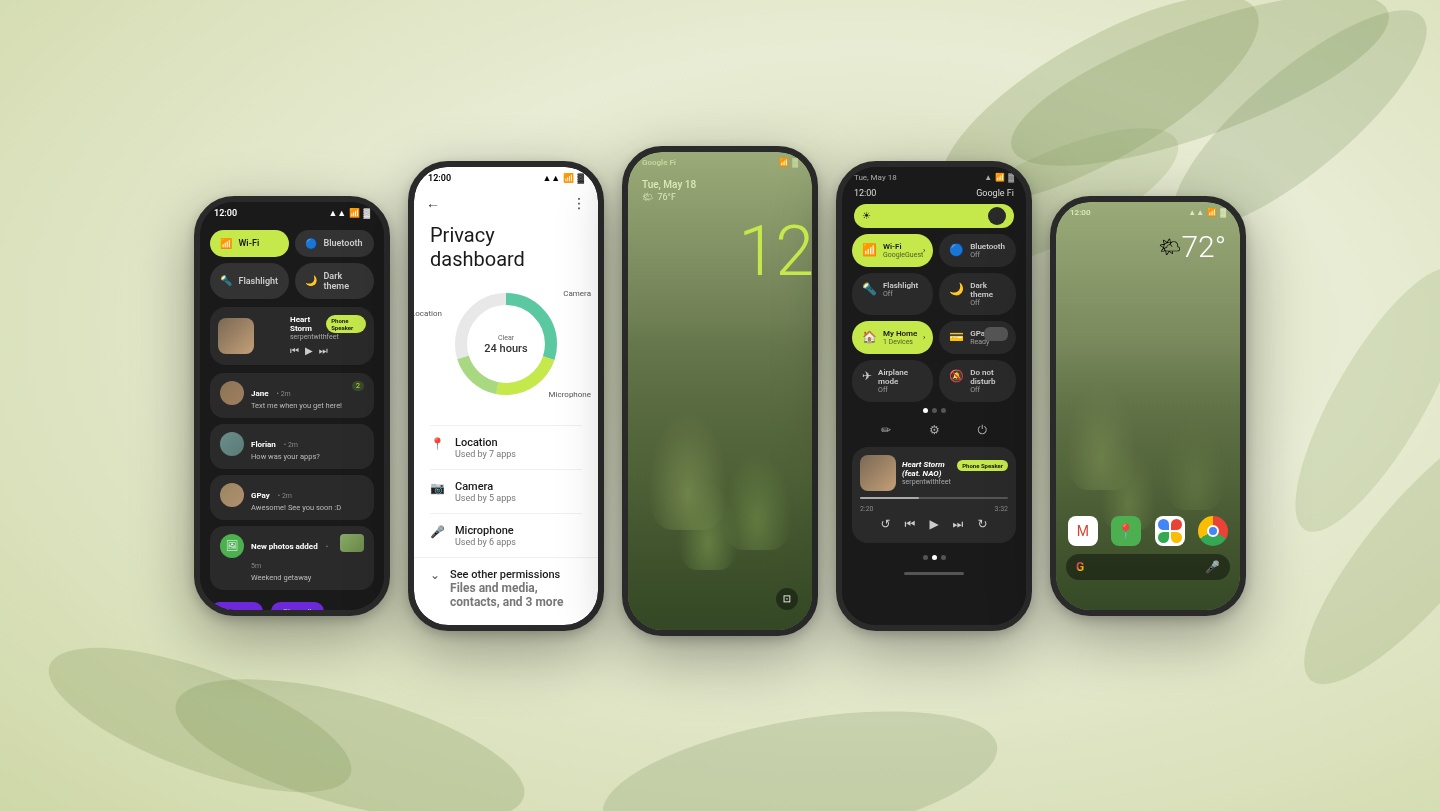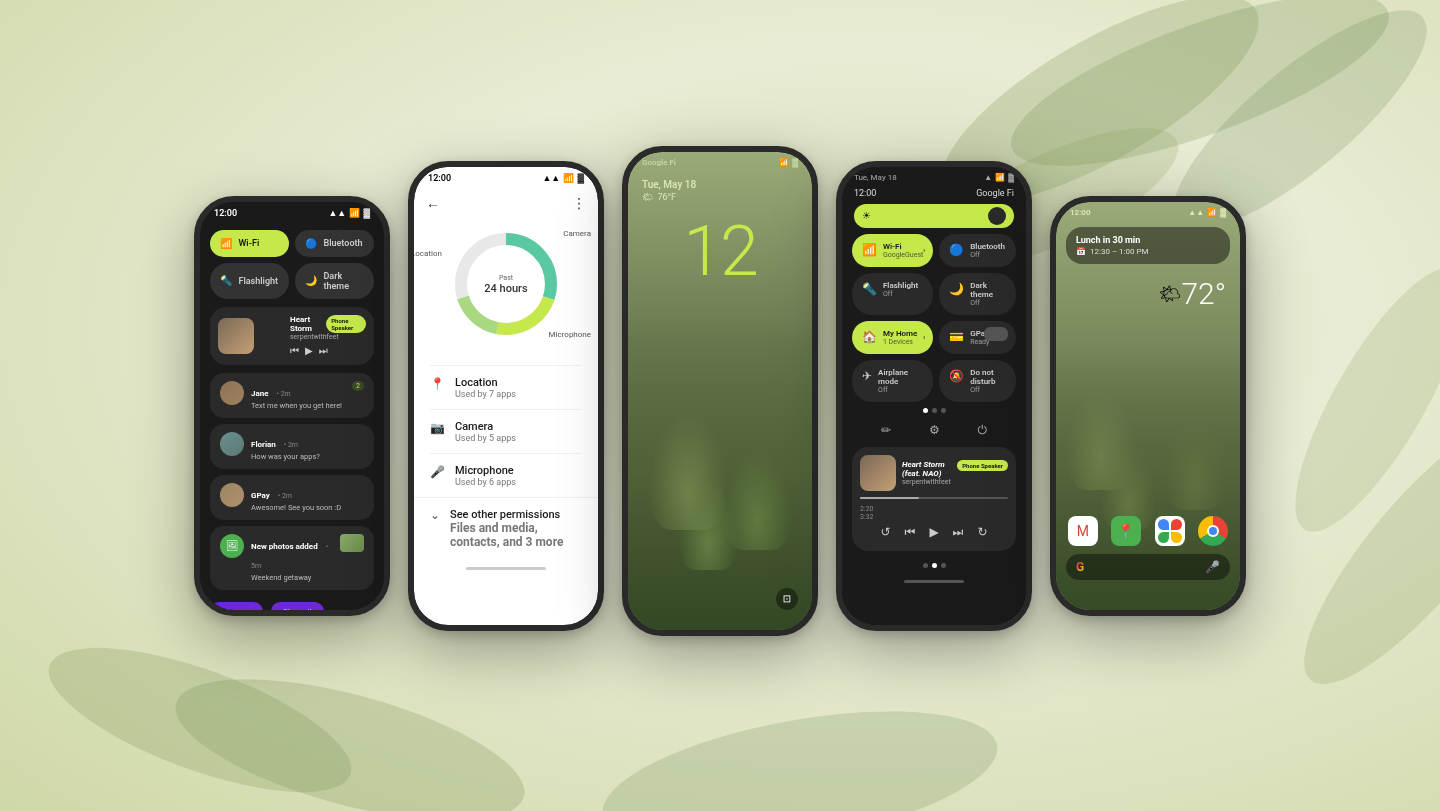--- a/index.html
+++ b/index.html
@@ -327,21 +327,21 @@
       color: #dde8b8;
       font-size: 9px;
       display: flex;
       align-items: center;
       gap: 4px;
     }
 
     .lock-time {
       position: relative;
       z-index: 2;
-      text-align: center;
+      text-align: right;
       padding: 10px 0;
       color: #c5e84a;
       font-size: 70px;
       font-weight: 300;
       line-height: 1;
       letter-spacing: -2px;
     }
 
     .lock-screenshot-btn {
       position: absolute;
@@ -502,21 +502,20 @@
       background: #aaa;
       border-radius: 1px;
       width: 40%;
     }
 
     .qs-time-row {
       display: flex;
       justify-content: space-between;
       font-size: 7px;
       color: #888;
-      flex-direction: column;
     }
 
     .qs-media-controls {
       display: flex;
       justify-content: center;
       gap: 14px;
       padding: 4px 0;
       font-size: 12px;
       color: #ccc;
     }
@@ -802,34 +801,35 @@
             <span>📶</span>
             <span>▓</span>
           </div>
         </div>
 
         <div class="priv-header">
           <span class="back-btn">←</span>
           <span class="priv-menu">⋮</span>
         </div>
 
+        <div class="priv-title">Privacy dashboard</div>
 
         <div class="donut-container">
           <svg class="donut-svg" viewBox="0 0 130 130">
 
             <circle cx="65" cy="65" r="45" fill="none" stroke="#e8e8e8" stroke-width="12"></circle>
 
             <circle cx="65" cy="65" r="45" fill="none" stroke="#5ac8a0" stroke-width="12" stroke-dasharray="85 198" stroke-dashoffset="0" transform="rotate(-90 65 65)"></circle>
 
             <circle cx="65" cy="65" r="45" fill="none" stroke="#c5e84a" stroke-width="12" stroke-dasharray="65 218" stroke-dashoffset="-85" transform="rotate(-90 65 65)"></circle>
 
             <circle cx="65" cy="65" r="45" fill="none" stroke="#a8d880" stroke-width="12" stroke-dasharray="48 235" stroke-dashoffset="-150" transform="rotate(-90 65 65)"></circle>
           </svg>
           <div class="donut-center">
-            <div class="donut-center-label">Past</div>
+            <div class="donut-center-label">Clear</div>
             <div class="donut-center-value">24 hours</div>
           </div>
           
           <div class="donut-labels">
             <span class="donut-label-camera">Camera</span>
             <span class="donut-label-location">Location</span>
             <span class="donut-label-mic">Microphone</span>
           </div>
         </div>
 
@@ -1066,27 +1066,20 @@
 
         <div class="home-status">
           <span>12:00</span>
           <div class="status-icons">
             <span>▲▲</span>
             <span>📶</span>
             <span>▓</span>
           </div>
         </div>
 
-        <div class="home-widget">
-          <div class="home-widget-title">Lunch in 30 min</div>
-          <div class="home-widget-sub">
-            <span>📅</span>
-            <span>12:30 – 1:00 PM</span>
-          </div>
-        </div>
 
         <div style="position:relative;z-index:2;display:flex;justify-content:flex-end;align-items:center;padding:6px 14px;">
           <span style="font-size:18px;">🌤</span>
           <span style="color:#fff;font-size:30px;font-weight:300;">72°</span>
         </div>
 
         <div class="home-dock">
           <div class="home-app-icons">
 
             <div class="app-icon-wrapper">

